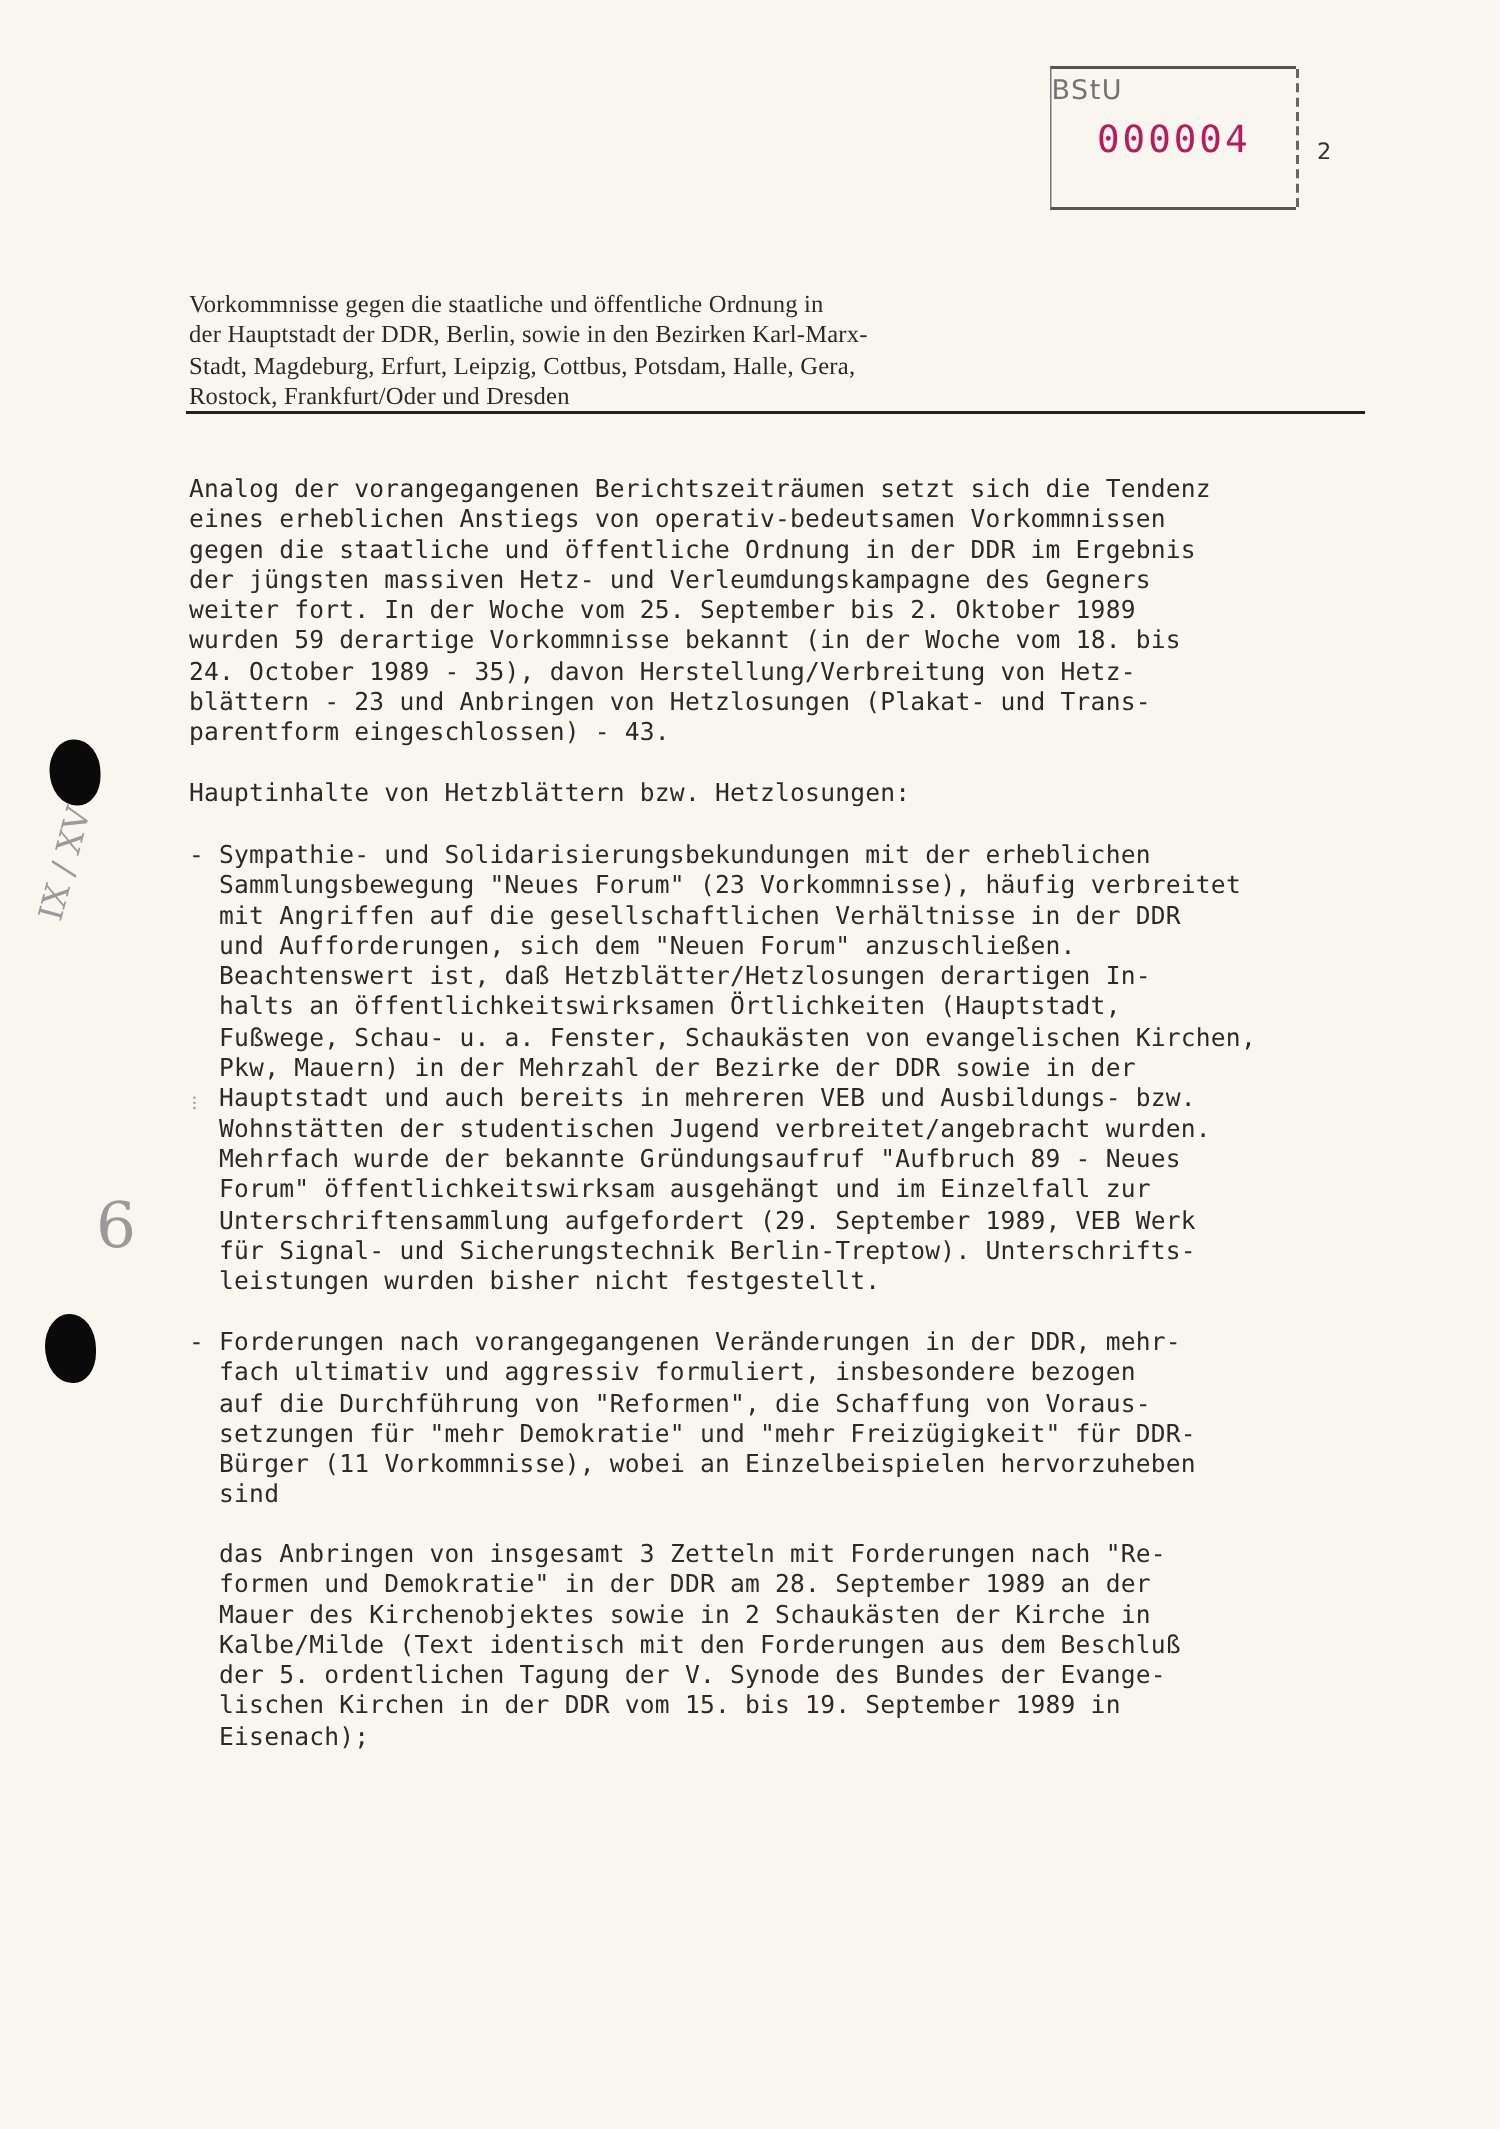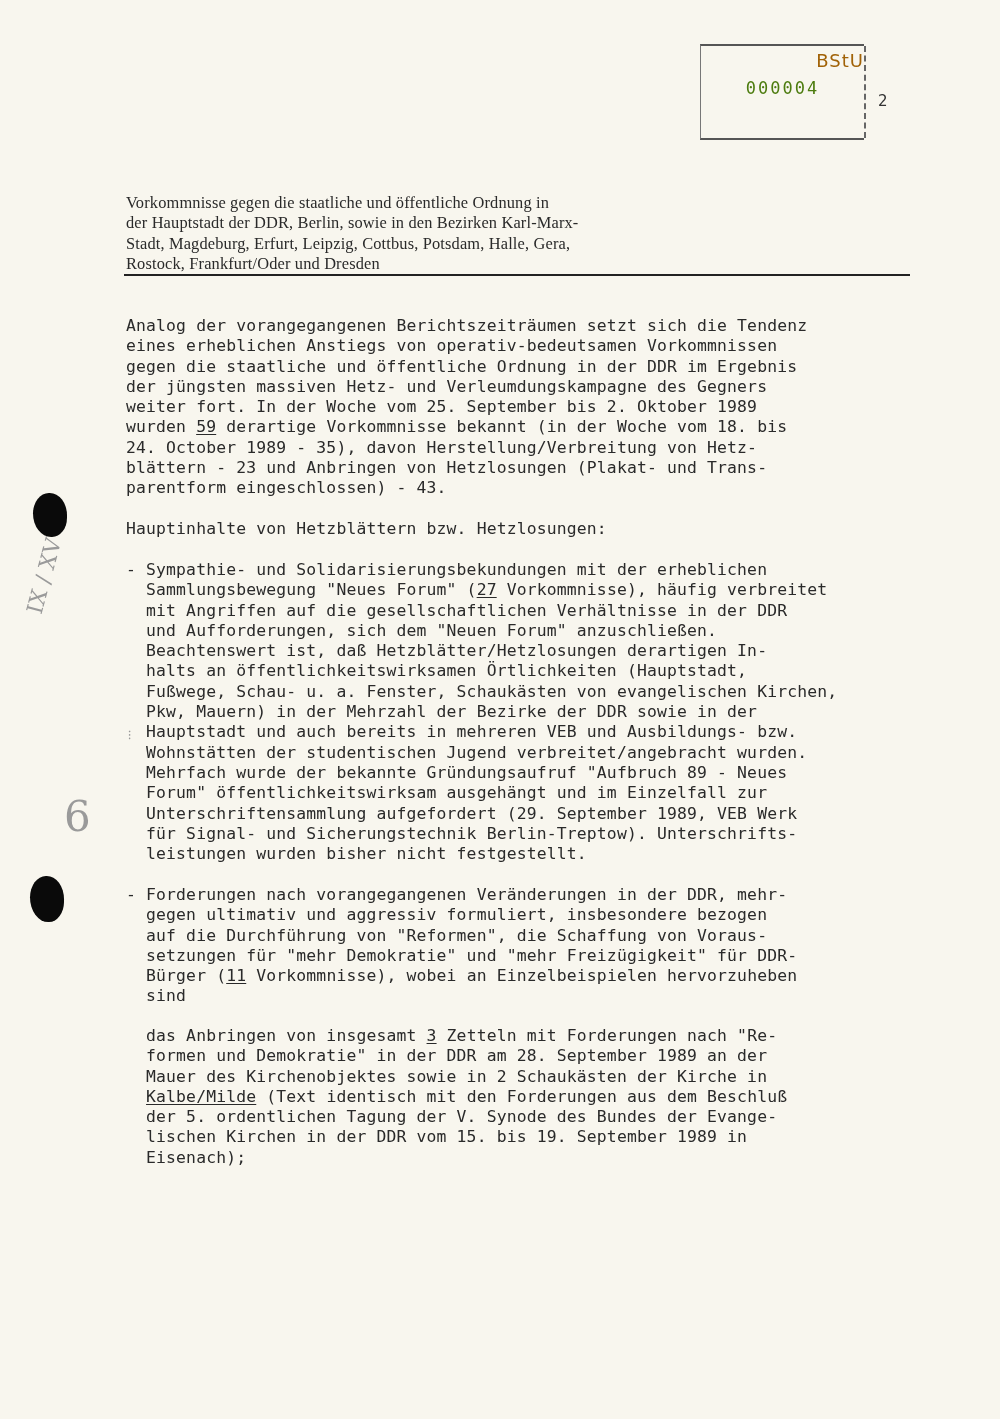--- a/index.html
+++ b/index.html
@@ -11,40 +11,40 @@
     }
     .stamp {
       position: absolute; left: 700px; top: 44px; width: 163px; height: 92px;
       border-top: 2px solid #555; border-bottom: 2px solid #555; border-left: 1px solid #777;
     }
     .stamp::after {
       content: ""; position: absolute; right: -2px; top: 0; bottom: 0;
       border-right: 2px dashed #666;
     }
     .stamp-title {
-      position: absolute; left: 0; right: 0; top: 4px; text-align: right;
-      font-family: "DejaVu Sans", sans-serif; font-size: 18px; color: #a16207; letter-spacing: 1px;
+      position: absolute; left: 0; right: 0; top: 4px; text-align: left;
+      font-family: "DejaVu Sans", sans-serif; font-size: 18px; color: #737373; letter-spacing: 1px;
     }
     .stamp-num {
       position: absolute; left: 0; right: 0; top: 32px; text-align: center;
-      font-family: "DejaVu Sans Mono", monospace; font-size: 17px; color: #4d7c0f; letter-spacing: 2px;
+      font-family: "DejaVu Sans Mono", monospace; font-size: 25px; color: #be185d; letter-spacing: 2px;
     }
     .page-num {
       position: absolute; left: 878px; top: 92px; font-size: 15px; color: #333;
       font-family: "DejaVu Sans", sans-serif;
     }
     .text {
       position: absolute; left: 126px;
       font-size: 16.4px; line-height: 20.3px; white-space: pre; letter-spacing: 0.15px;
     }
     .heading-rule {
       position: absolute; left: 124px; top: 274px; width: 786px; height: 0;
       border-top: 2px solid #222;
     }
-    .u { text-decoration: underline; text-underline-offset: 2px; }
+    .u { text-underline-offset: 2px; }
     .hole { position: absolute; background: #0a0a0a; border-radius: 48% 52% 45% 55%; }
     .pencil {
       position: absolute; font-family: "DejaVu Serif", serif; color: #9a9a9a;
     }
     .mark { position: absolute; color: #999; font-size: 12px; }
   </style>
 </head>
 <body>
 
 <div class="stamp">
@@ -65,37 +65,37 @@
 <span>der jüngsten massiven Hetz- und Verleumdungskampagne des Gegners</span>
 <span>weiter fort. In der Woche vom 25. September bis 2. Oktober 1989</span>
 <span>wurden </span><span class="u">59</span><span> derartige Vorkommnisse bekannt (in der Woche vom 18. bis</span>
 <span>24. October 1989 - 35), davon Herstellung/Verbreitung von Hetz-</span>
 <span>blättern - 23 und Anbringen von Hetzlosungen (Plakat- und Trans-</span>
 <span>parentform eingeschlossen) - 43.</span></div>
 
 <div class="text" style="top:519px;">Hauptinhalte von Hetzblättern bzw. Hetzlosungen:</div>
 
 <div class="text" style="top:560px;"><span>- Sympathie- und Solidarisierungsbekundungen mit der erheblichen</span>
-<span>  Sammlungsbewegung "Neues Forum" (</span><span class="u">27</span><span> Vorkommnisse), häufig verbreitet</span>
+<span>  Sammlungsbewegung "Neues Forum" (</span><span class="u">23</span><span> Vorkommnisse), häufig verbreitet</span>
 <span>  mit Angriffen auf die gesellschaftlichen Verhältnisse in der DDR</span>
 <span>  und Aufforderungen, sich dem "Neuen Forum" anzuschließen.</span>
 <span>  Beachtenswert ist, daß Hetzblätter/Hetzlosungen derartigen In-</span>
 <span>  halts an öffentlichkeitswirksamen Örtlichkeiten (Hauptstadt,</span>
 <span>  Fußwege, Schau- u. a. Fenster, Schaukästen von evangelischen Kirchen,</span>
 <span>  Pkw, Mauern) in der Mehrzahl der Bezirke der DDR sowie in der</span>
 <span>  Hauptstadt und auch bereits in mehreren VEB und Ausbildungs- bzw.</span>
 <span>  Wohnstätten der studentischen Jugend verbreitet/angebracht wurden.</span>
 <span>  Mehrfach wurde der bekannte Gründungsaufruf "Aufbruch 89 - Neues</span>
 <span>  Forum" öffentlichkeitswirksam ausgehängt und im Einzelfall zur</span>
 <span>  Unterschriftensammlung aufgefordert (29. September 1989, VEB Werk</span>
 <span>  für Signal- und Sicherungstechnik Berlin-Treptow). Unterschrifts-</span>
 <span>  leistungen wurden bisher nicht festgestellt.</span></div>
 
 <div class="text" style="top:885px;"><span>- Forderungen nach vorangegangenen Veränderungen in der DDR, mehr-</span>
-<span>  gegen ultimativ und aggressiv formuliert, insbesondere bezogen</span>
+<span>  fach ultimativ und aggressiv formuliert, insbesondere bezogen</span>
 <span>  auf die Durchführung von "Reformen", die Schaffung von Voraus-</span>
 <span>  setzungen für "mehr Demokratie" und "mehr Freizügigkeit" für DDR-</span>
 <span>  Bürger (</span><span class="u">11</span><span> Vorkommnisse), wobei an Einzelbeispielen hervorzuheben</span>
 <span>  sind</span></div>
 
 <div class="text" style="top:1026px;"><span>  das Anbringen von insgesamt </span><span class="u">3</span><span> Zetteln mit Forderungen nach "Re-</span>
 <span>  formen und Demokratie" in der DDR am 28. September 1989 an der</span>
 <span>  Mauer des Kirchenobjektes sowie in 2 Schaukästen der Kirche in</span>
 <span>  </span><span class="u">Kalbe/Milde</span><span> (Text identisch mit den Forderungen aus dem Beschluß</span>
 <span>  der 5. ordentlichen Tagung der V. Synode des Bundes der Evange-</span>

